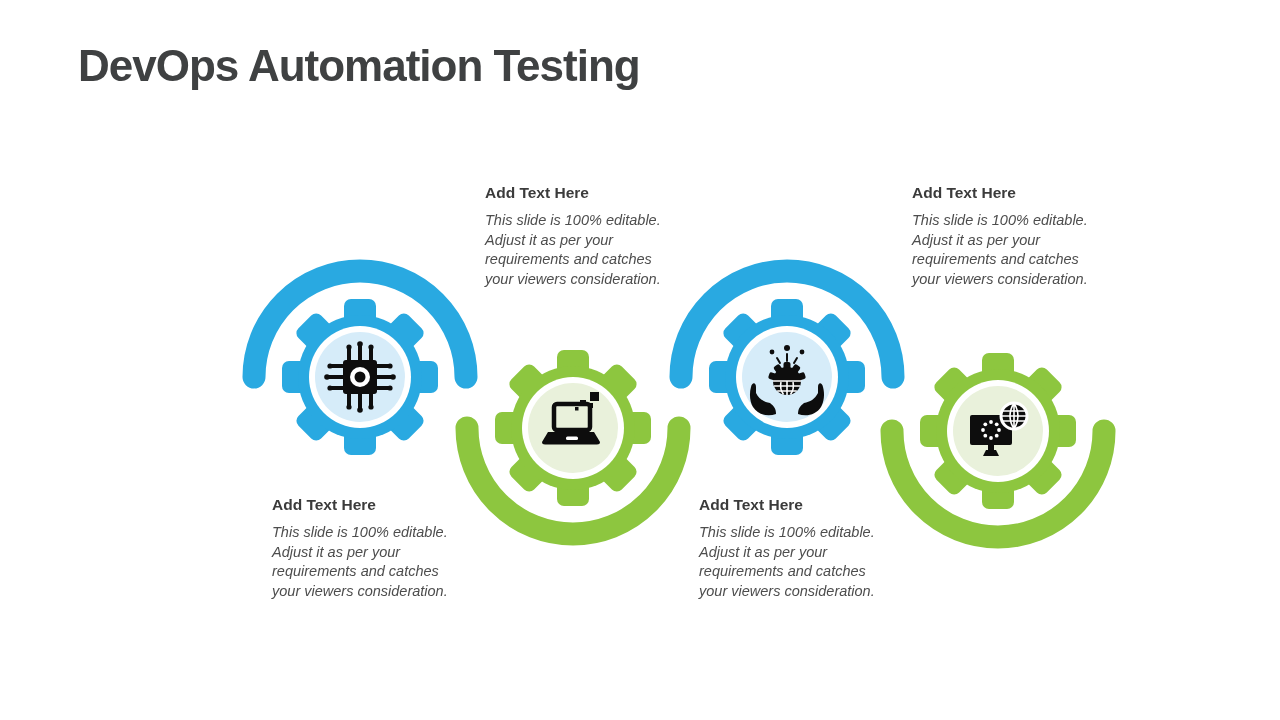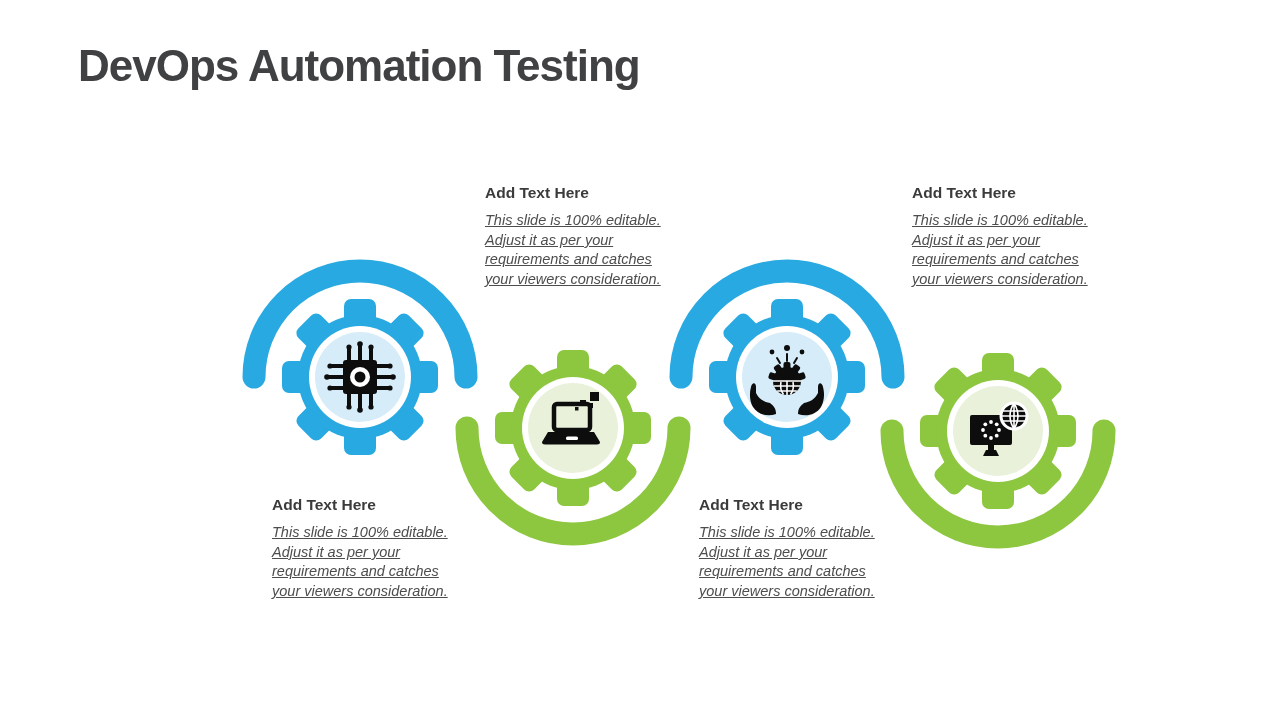--- a/index.html
+++ b/index.html
@@ -38,21 +38,20 @@
   .tb-top-2{left:960px;top:184px;}
   .tb-bottom-1{left:320px;top:496px;}
   .tb-bottom-2{left:747px;top:496px;}
   .text-block h3{
     margin:0 0 9px;font-size:15.5px;font-weight:700;
     color:var(--heading-color,#3b3b3b);
   }
   .text-block p{
     margin:0;font-size:14.5px;font-style:italic;line-height:1.36;
     color:var(--body-color,#4d4d4d);
-    text-decoration:underline;
   }
 </style>
 </head>
 <body>
 
 <div class="slide">
 
   <h1 class="title">DevOps Automation Testing</h1>
 
   <svg class="unit u1 blue" viewBox="-135 -135 270 270">

